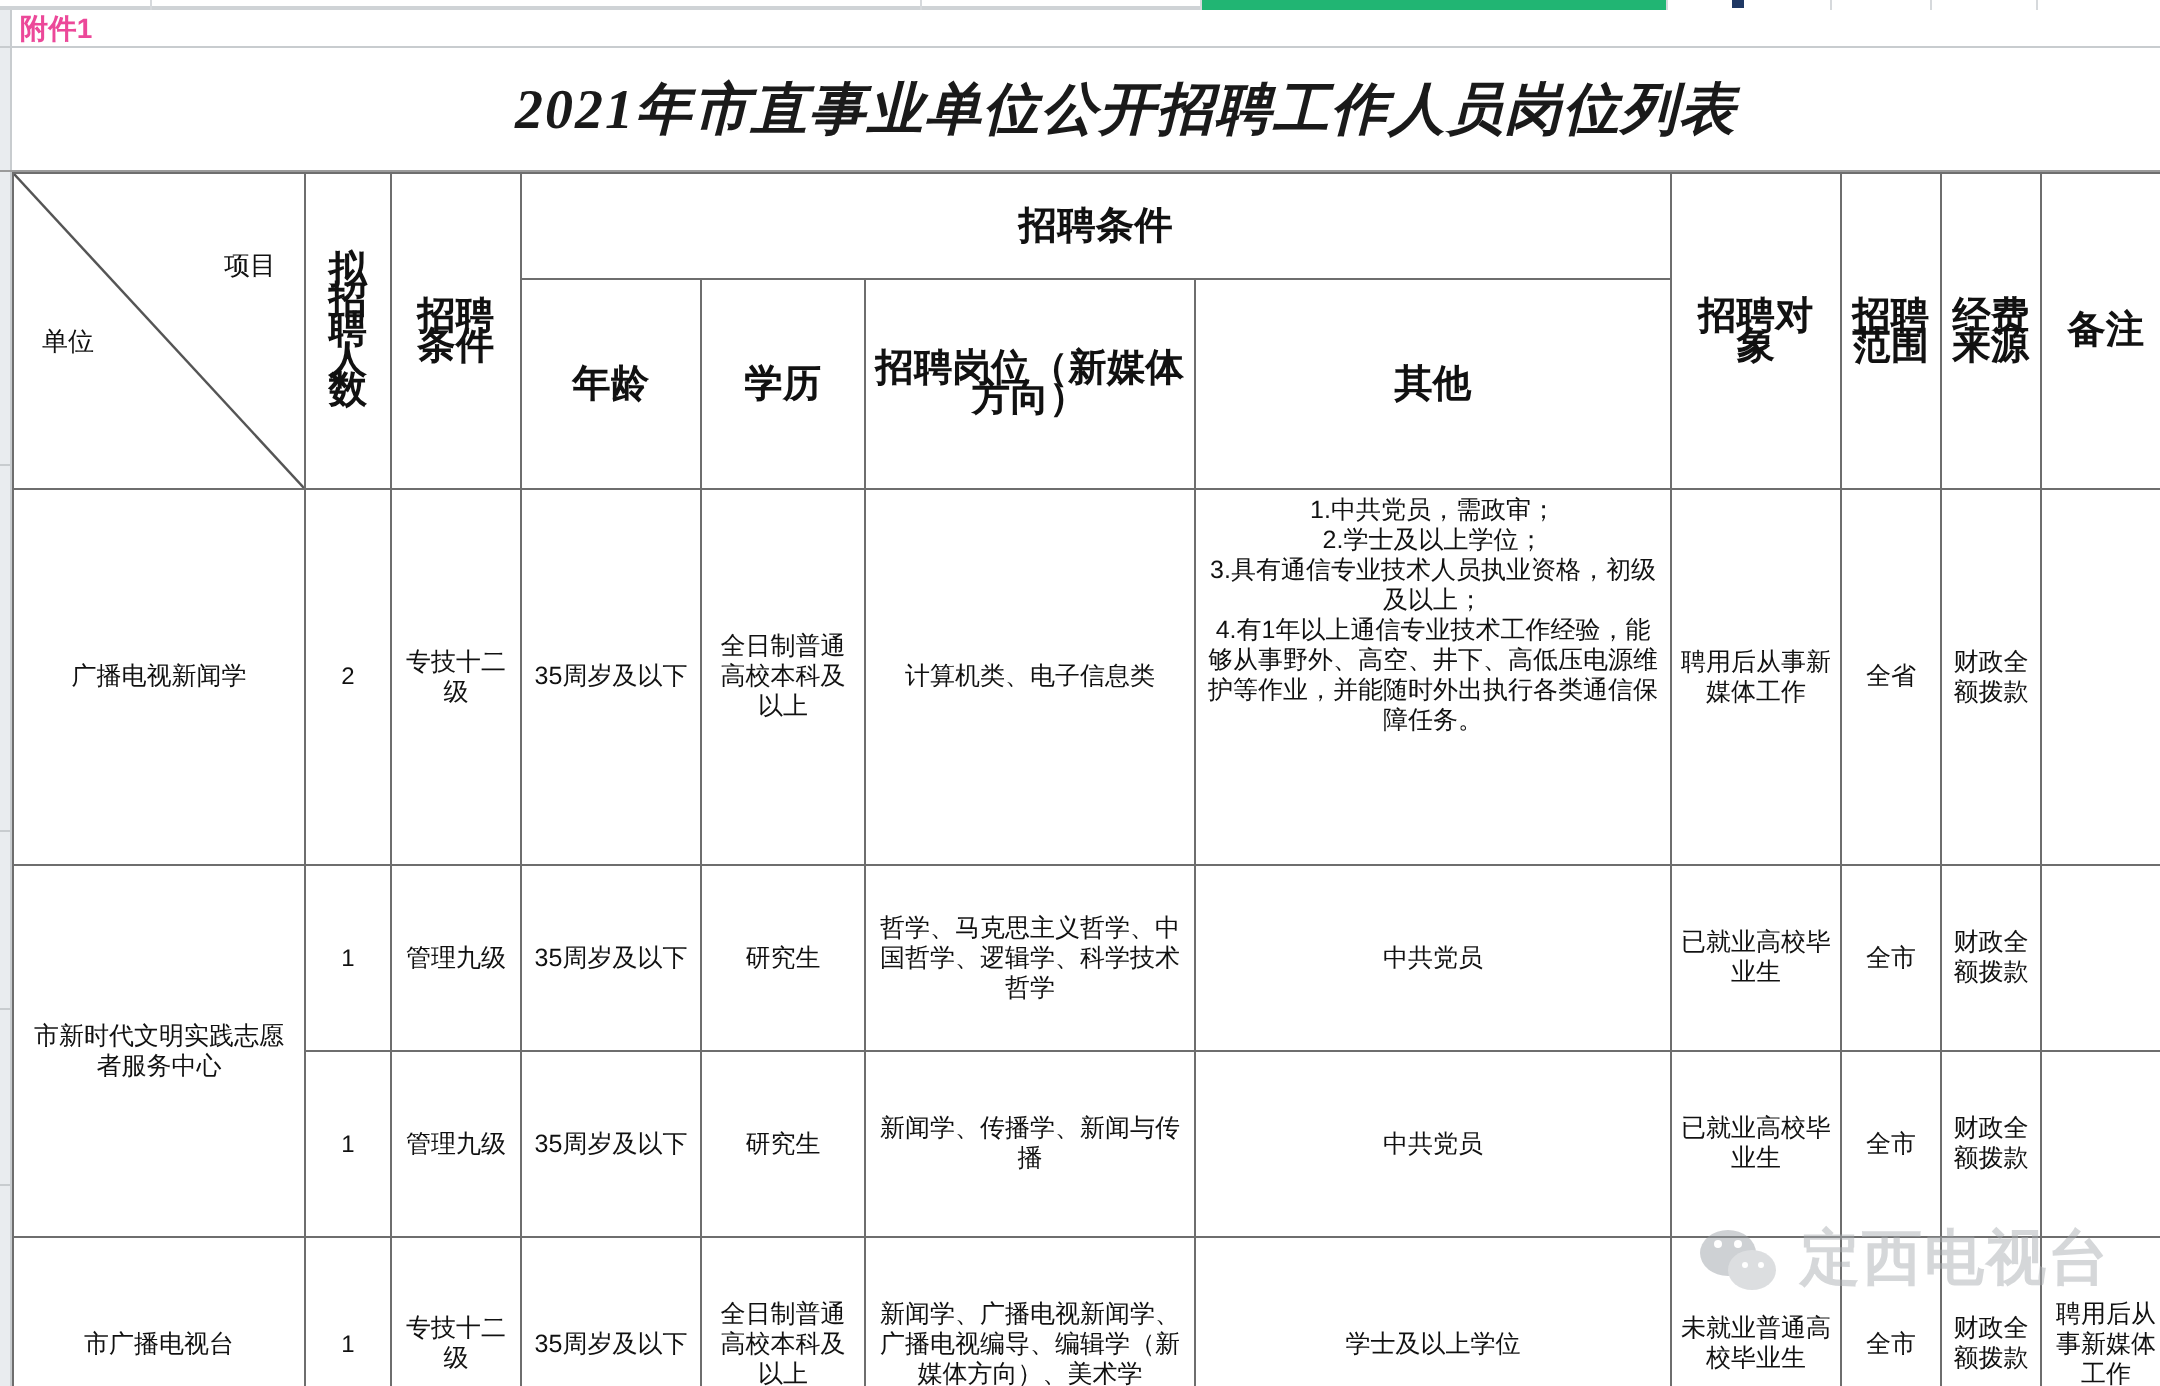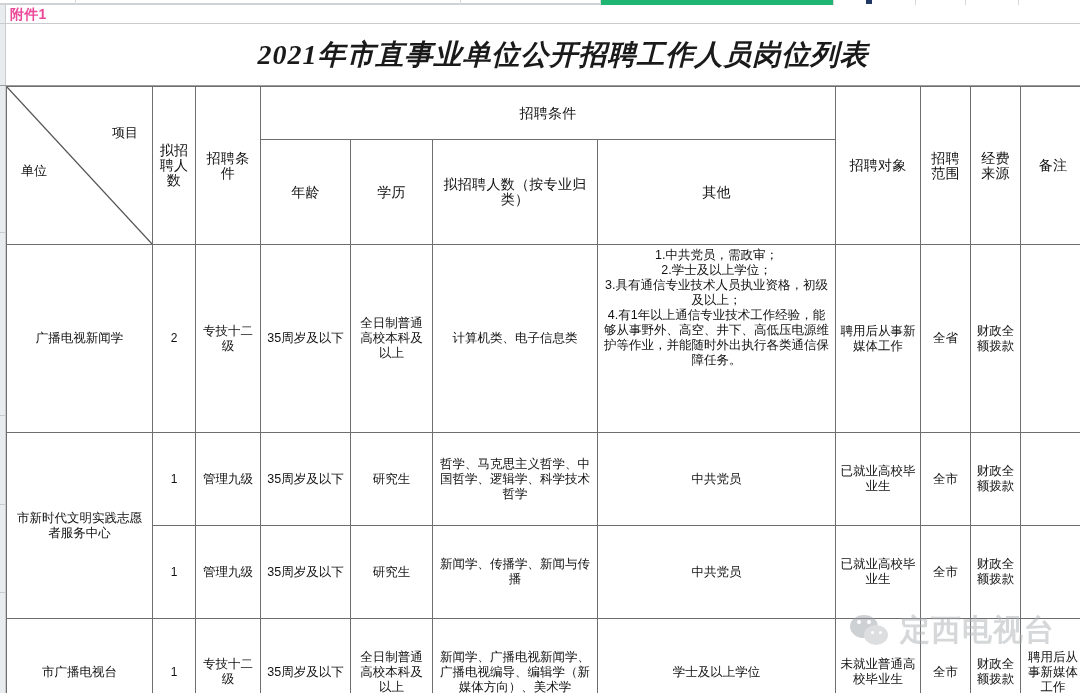--- a/index.html
+++ b/index.html
@@ -139,22 +139,22 @@
   table.grid td {
     border: 1px solid #6e6e6e;
     padding: 3px 4px;
     vertical-align: middle;
     text-align: center;
     line-height: 15px;
     word-break: break-all;
     background: transparent;
   }
   td.hd {
-    font-size: 14px;
-    font-weight: 400;
+    font-size: 19px;
+    font-weight: 700;
     letter-spacing: .3px;
   }
   td.left { text-align: left; }
   td.tight { line-height: 14.5px; }
   .num { font-size: 12px; }
 
   
   td.corner {
     position: relative;
     padding: 0;
@@ -306,21 +306,21 @@
       <td class="hd" colspan="4" style="height:46px">招聘条件</td>
       <td class="hd" rowspan="2">招聘对象</td>
       <td class="hd" rowspan="2">招聘范围</td>
       <td class="hd" rowspan="2">经费来源</td>
       <td class="hd" rowspan="2">备注</td>
     </tr>
 
     <tr>
       <td class="hd" style="height:98px">年龄</td>
       <td class="hd">学历</td>
-      <td class="hd">拟招聘人数（按专业归类）</td>
+      <td class="hd">招聘岗位（新媒体方向）</td>
       <td class="hd">其他</td>
     </tr>
 
     <tr>
       <td style="height:181px">广播电视新闻学</td>
       <td class="num">2</td>
       <td>专技十二级</td>
       <td>35周岁及以下</td>
       <td>全日制普通高校本科及以上</td>
       <td>计算机类、电子信息类</td>

